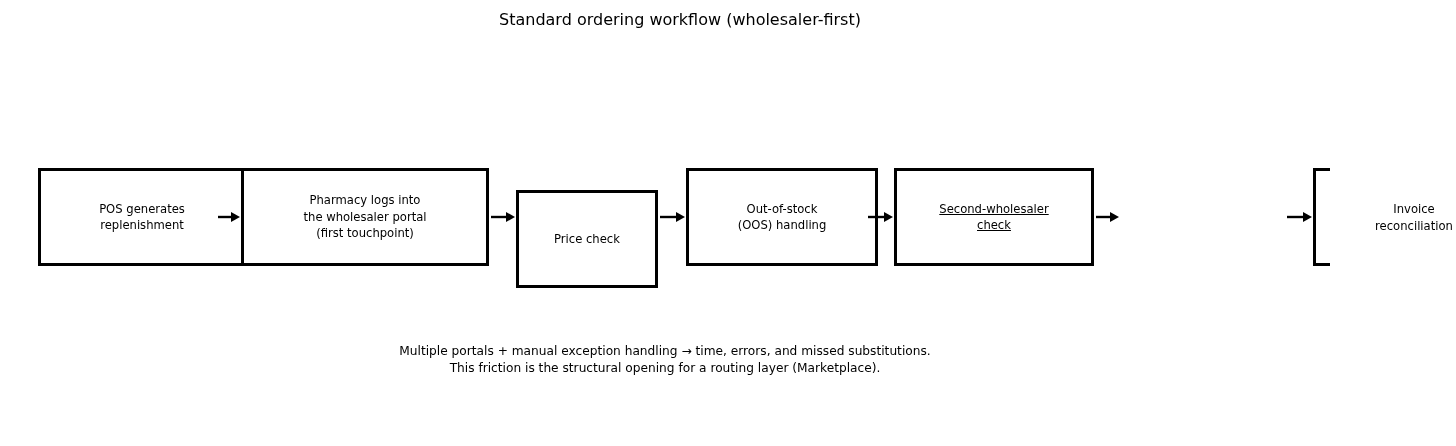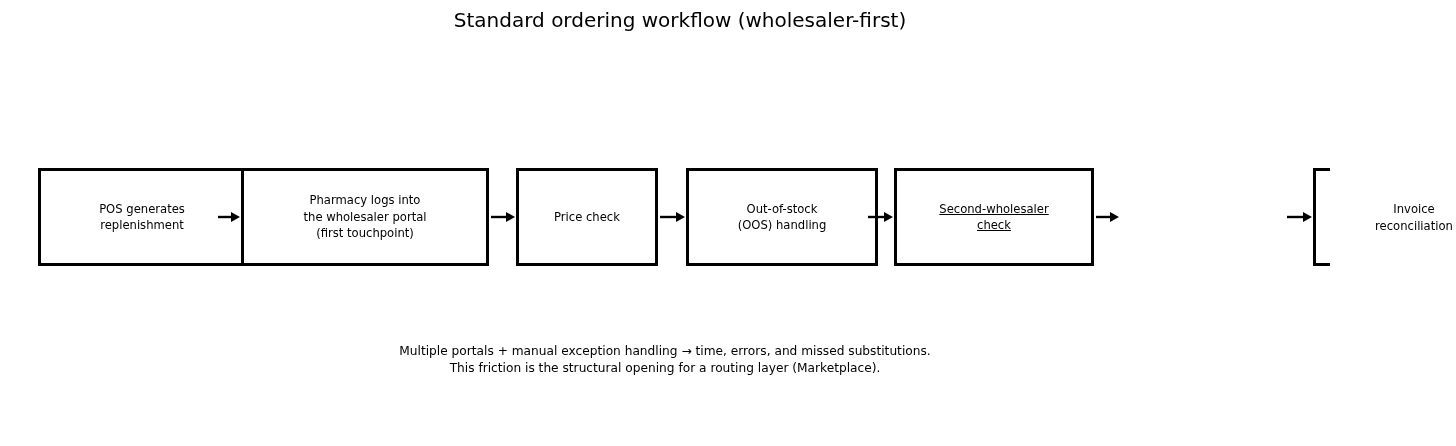--- a/index.html
+++ b/index.html
@@ -24,21 +24,21 @@
     height: 446px;
   }
 
   
   #chart-title {
     position: absolute;
     left: 0;
     top: 8px;
     width: 1360px;
     text-align: center;
-    font-size: 20px;
+    font-size: 16px;
     line-height: 24px;
     color: #000000;
     white-space: pre;
   }
 
   
   #flow-row {
     position: absolute;
     left: 0;
     top: 168px;
@@ -125,21 +125,21 @@
   <div id="flow-row">
       <div class="node-box" style="left: 38px; width: 208px;">
         <div class="node-label">POS generates
 replenishment</div>
       </div>
       <div class="node-box" style="left: 241px; width: 248px;">
         <div class="node-label">Pharmacy logs into
 the wholesaler portal
 (first touchpoint)</div>
       </div>
-      <div class="node-box" style="left: 516px; width: 142px;">
+      <div class="node-box" style="left: 516px; width: 142px; margin-top: 22px;">
         <div class="node-label">Price check</div>
       </div>
       <div class="node-box" style="left: 686px; width: 192px;">
         <div class="node-label">Out-of-stock
 (OOS) handling</div>
       </div>
       <div class="node-box" style="left: 894px; width: 200px; text-decoration: underline;">
         <div class="node-label">Second-wholesaler
 check</div>
       </div>

